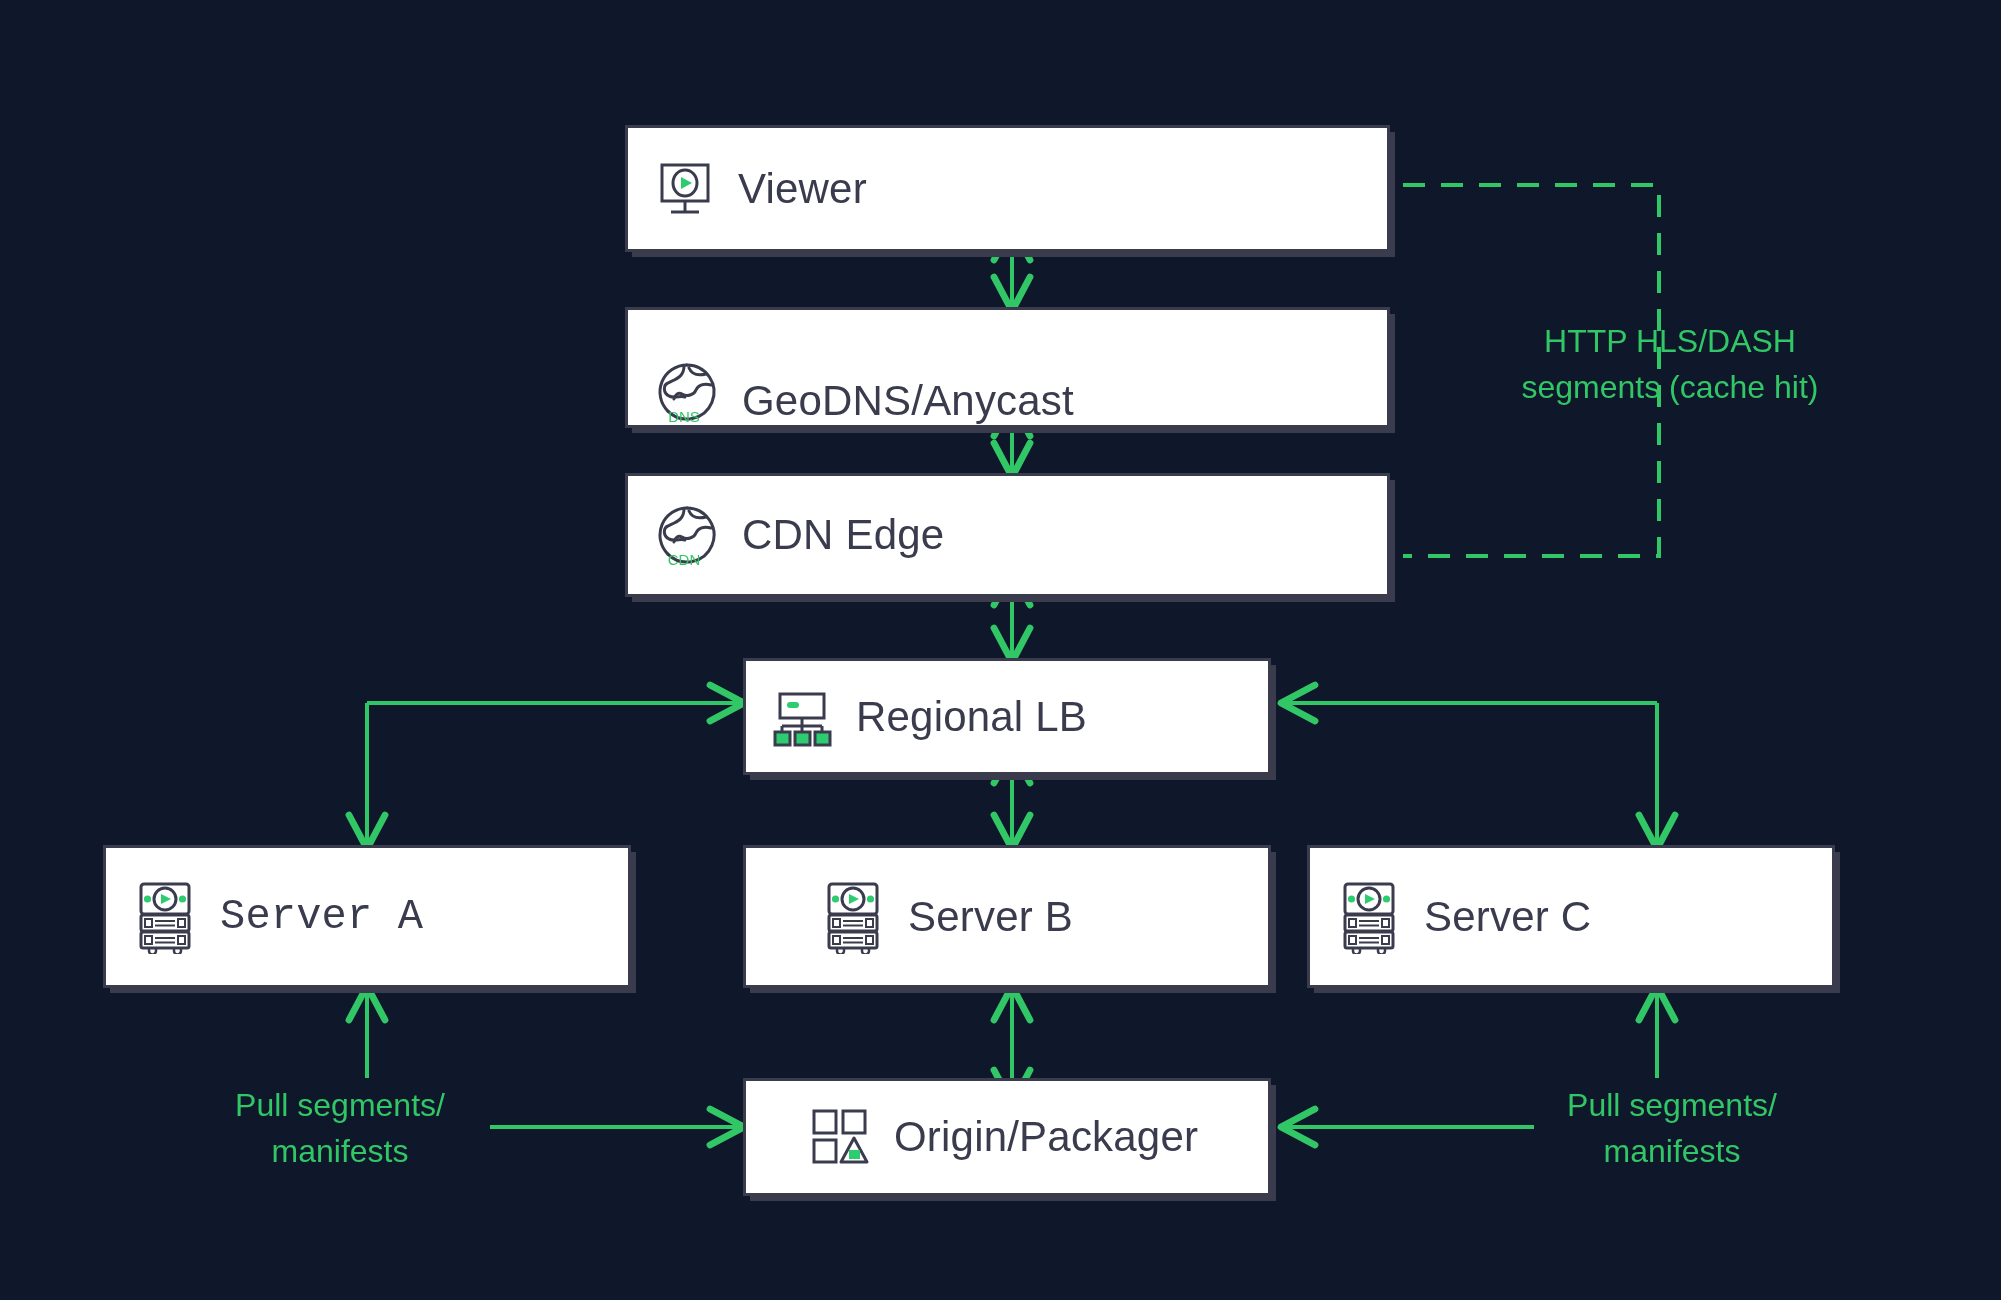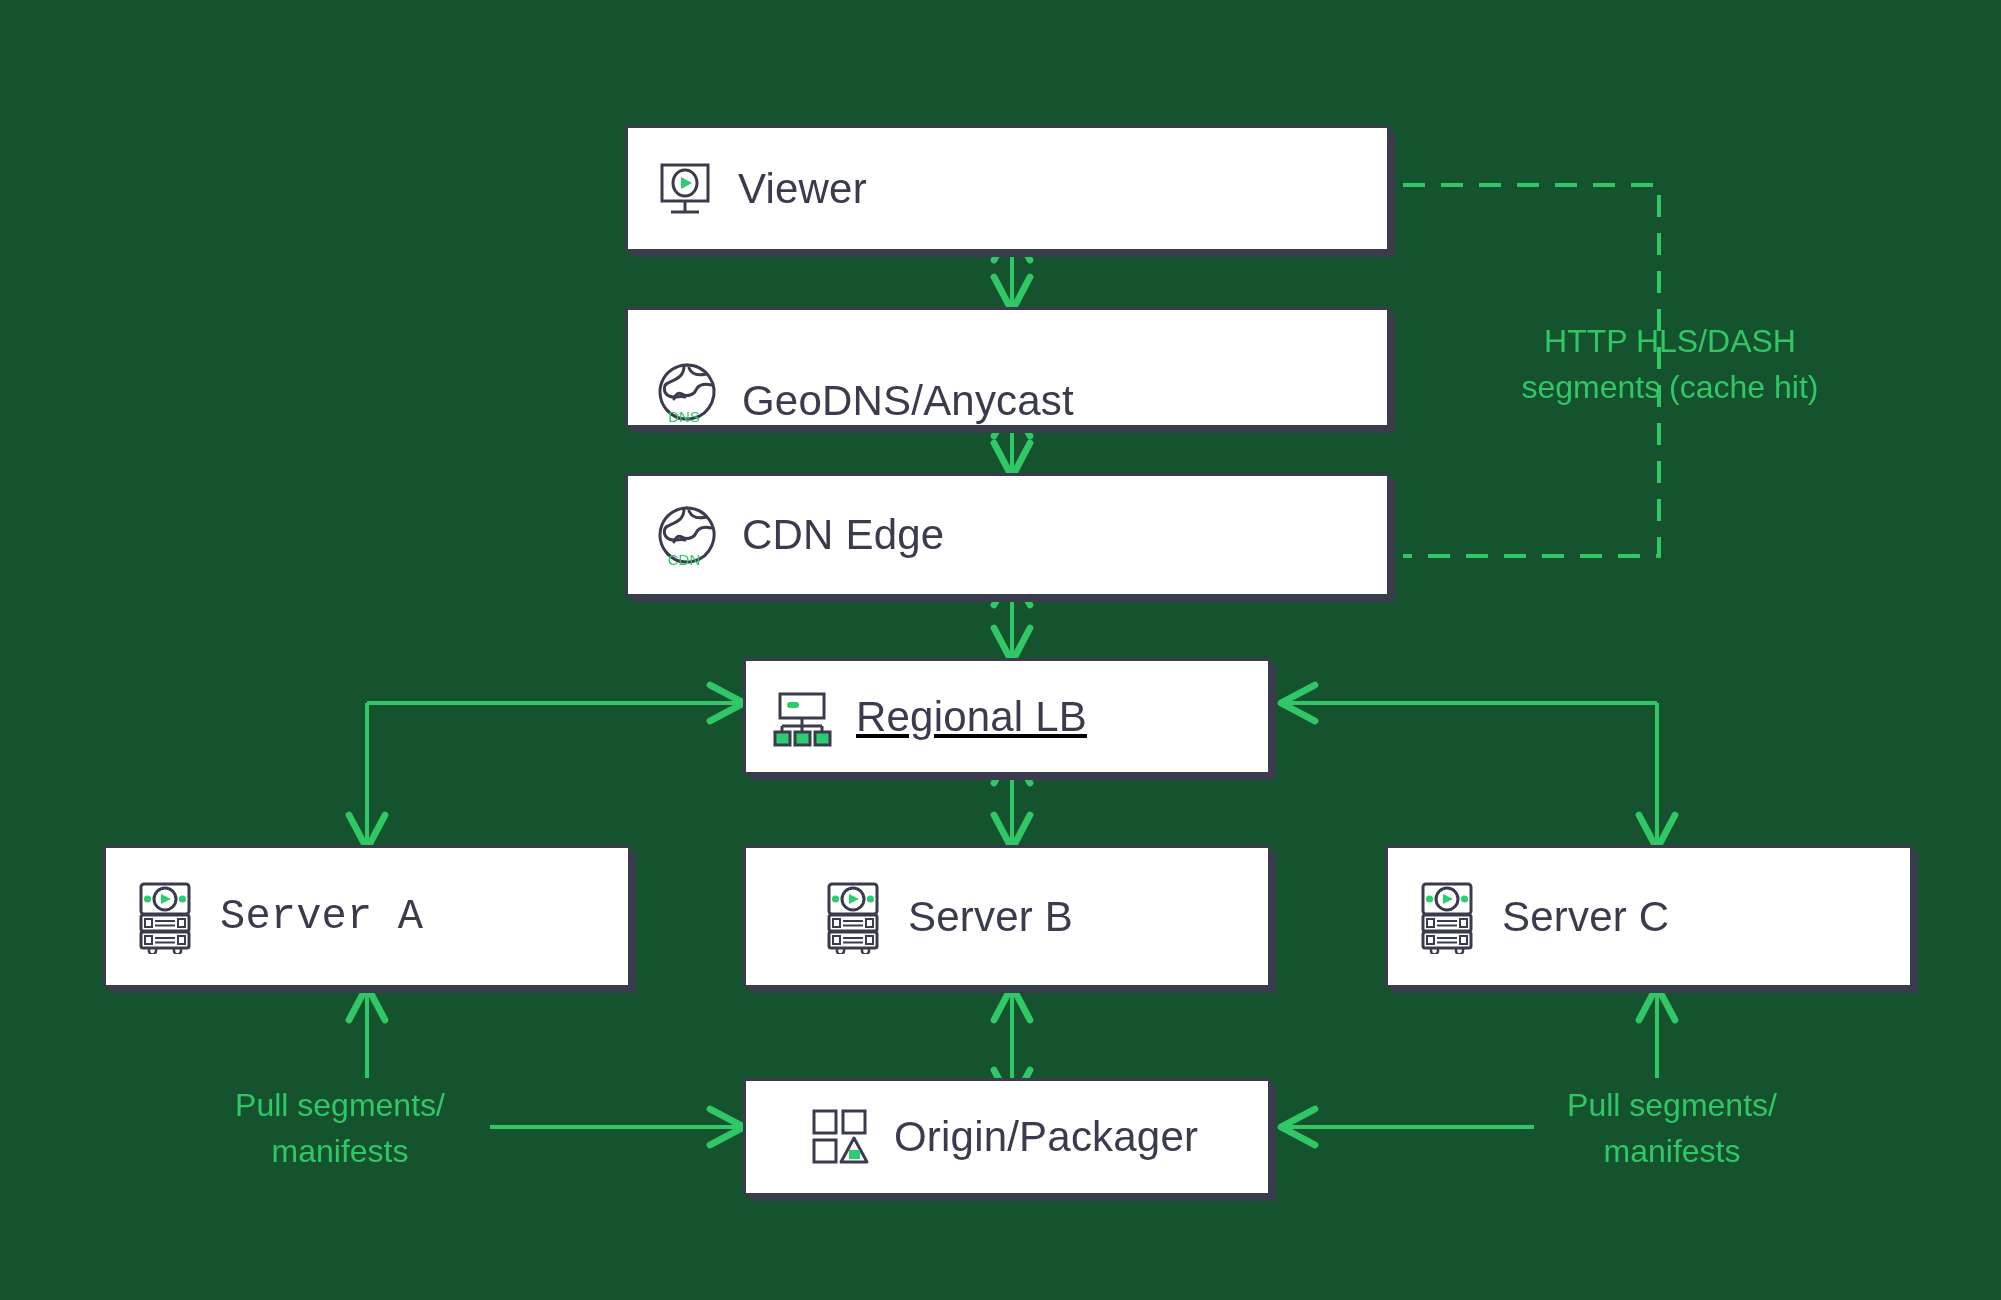--- a/index.html
+++ b/index.html
@@ -7,21 +7,21 @@
     padding: 0;
     background: #eef0f4;
   }
   body {
     font-family: "Liberation Sans", sans-serif;
   }
   #stage {
     position: relative;
     width: 2001px;
     height: 1300px;
-    background: #14532d;
+    background: #0f172a;
     overflow: hidden;
   }
   #wires {
     position: absolute;
     left: 0; top: 0;
     width: 2001px;
     height: 1300px;
     pointer-events: none;
   }
   .node {
@@ -138,21 +138,21 @@
         <path d="M33,6 a27,27 0 0,0 -19.1,46.1" fill="none" stroke="#3a3c4e" stroke-width="3" stroke-linecap="round"></path>
         <path d="M30,7 C30,18 22,20 14,24 C9,26 9,34 15,37 C22,40 26,36 31,38" fill="none" stroke="#3a3c4e" stroke-width="3" stroke-linecap="round"></path>
         <path d="M35,9 C38,16 44,17 52,15" fill="none" stroke="#3a3c4e" stroke-width="3" stroke-linecap="round"></path>
         <path d="M57,26 C50,24 44,26 42,31 C40,36 33,38 28,35 C24,33 21,36 20,40" fill="none" stroke="#3a3c4e" stroke-width="3" stroke-linecap="round"></path>
         <text class="icon-tag" x="30" y="63" text-anchor="middle">CDN</text>
       </svg>
     </span>
     <span class="node-label">CDN Edge</span>
   </div>
 
-  <div class="node" style="left:743px; top:658px; width:528px; height:117px;text-decoration:underline;">
+  <div class="node" style="left:743px; top:658px; width:528px; height:117px;">
     <span class="node-icon">
       <svg width="62" height="62" viewBox="0 0 62 62">
         <rect x="8" y="8" width="44" height="24" fill="none" stroke="#3a3c4e" stroke-width="3"></rect>
         <rect x="15" y="16" width="12" height="6" rx="3" fill="#2ecc71"></rect>
         <line x1="30" y1="32" x2="30" y2="40" stroke="#3a3c4e" stroke-width="3"></line>
         <line x1="10" y1="40" x2="50" y2="40" stroke="#3a3c4e" stroke-width="3"></line>
         <line x1="10" y1="40" x2="10" y2="46" stroke="#3a3c4e" stroke-width="3"></line>
         <line x1="30" y1="40" x2="30" y2="46" stroke="#3a3c4e" stroke-width="3"></line>
         <line x1="50" y1="40" x2="50" y2="46" stroke="#3a3c4e" stroke-width="3"></line>
         <rect x="3" y="46" width="15" height="13" fill="#2ecc71" stroke="#3a3c4e" stroke-width="3"></rect>
@@ -206,21 +206,21 @@
         <rect x="46" y="56" width="7" height="8" fill="none" stroke="#3a3c4e" stroke-width="2"></rect>
         <line x1="23" y1="58" x2="43" y2="58" stroke="#3a3c4e" stroke-width="2"></line>
         <line x1="23" y1="62.5" x2="43" y2="62.5" stroke="#3a3c4e" stroke-width="2"></line>
         <path d="M17,68 l0,3 a3.5,3.5 0 0,0 7,0 l0,-3" fill="none" stroke="#3a3c4e" stroke-width="2.5"></path>
         <path d="M42,68 l0,3 a3.5,3.5 0 0,0 7,0 l0,-3" fill="none" stroke="#3a3c4e" stroke-width="2.5"></path>
       </svg>
     </span>
     <span class="node-label">Server B</span>
   </div>
 
-  <div class="node" style="left:1385px; top:845px; width:528px; height:143px;">
+  <div class="node" style="left:1307px; top:845px; width:528px; height:143px;">
     <span class="node-icon">
       <svg width="66" height="74" viewBox="0 0 66 74">
         <rect x="9" y="4" width="48" height="30" rx="3" fill="none" stroke="#3a3c4e" stroke-width="3"></rect>
         <circle cx="33" cy="19" r="11" fill="none" stroke="#3a3c4e" stroke-width="3"></circle>
         <path d="M29,14 L39,19 L29,24 Z" fill="#2ecc71"></path>
         <circle cx="15.5" cy="19" r="3.6" fill="#2ecc71"></circle>
         <circle cx="50.5" cy="19" r="3.6" fill="#2ecc71"></circle>
         <rect x="9" y="35" width="48" height="16" rx="2" fill="none" stroke="#3a3c4e" stroke-width="3"></rect>
         <rect x="13" y="39" width="7" height="8" fill="none" stroke="#3a3c4e" stroke-width="2"></rect>
         <rect x="46" y="39" width="7" height="8" fill="none" stroke="#3a3c4e" stroke-width="2"></rect>

